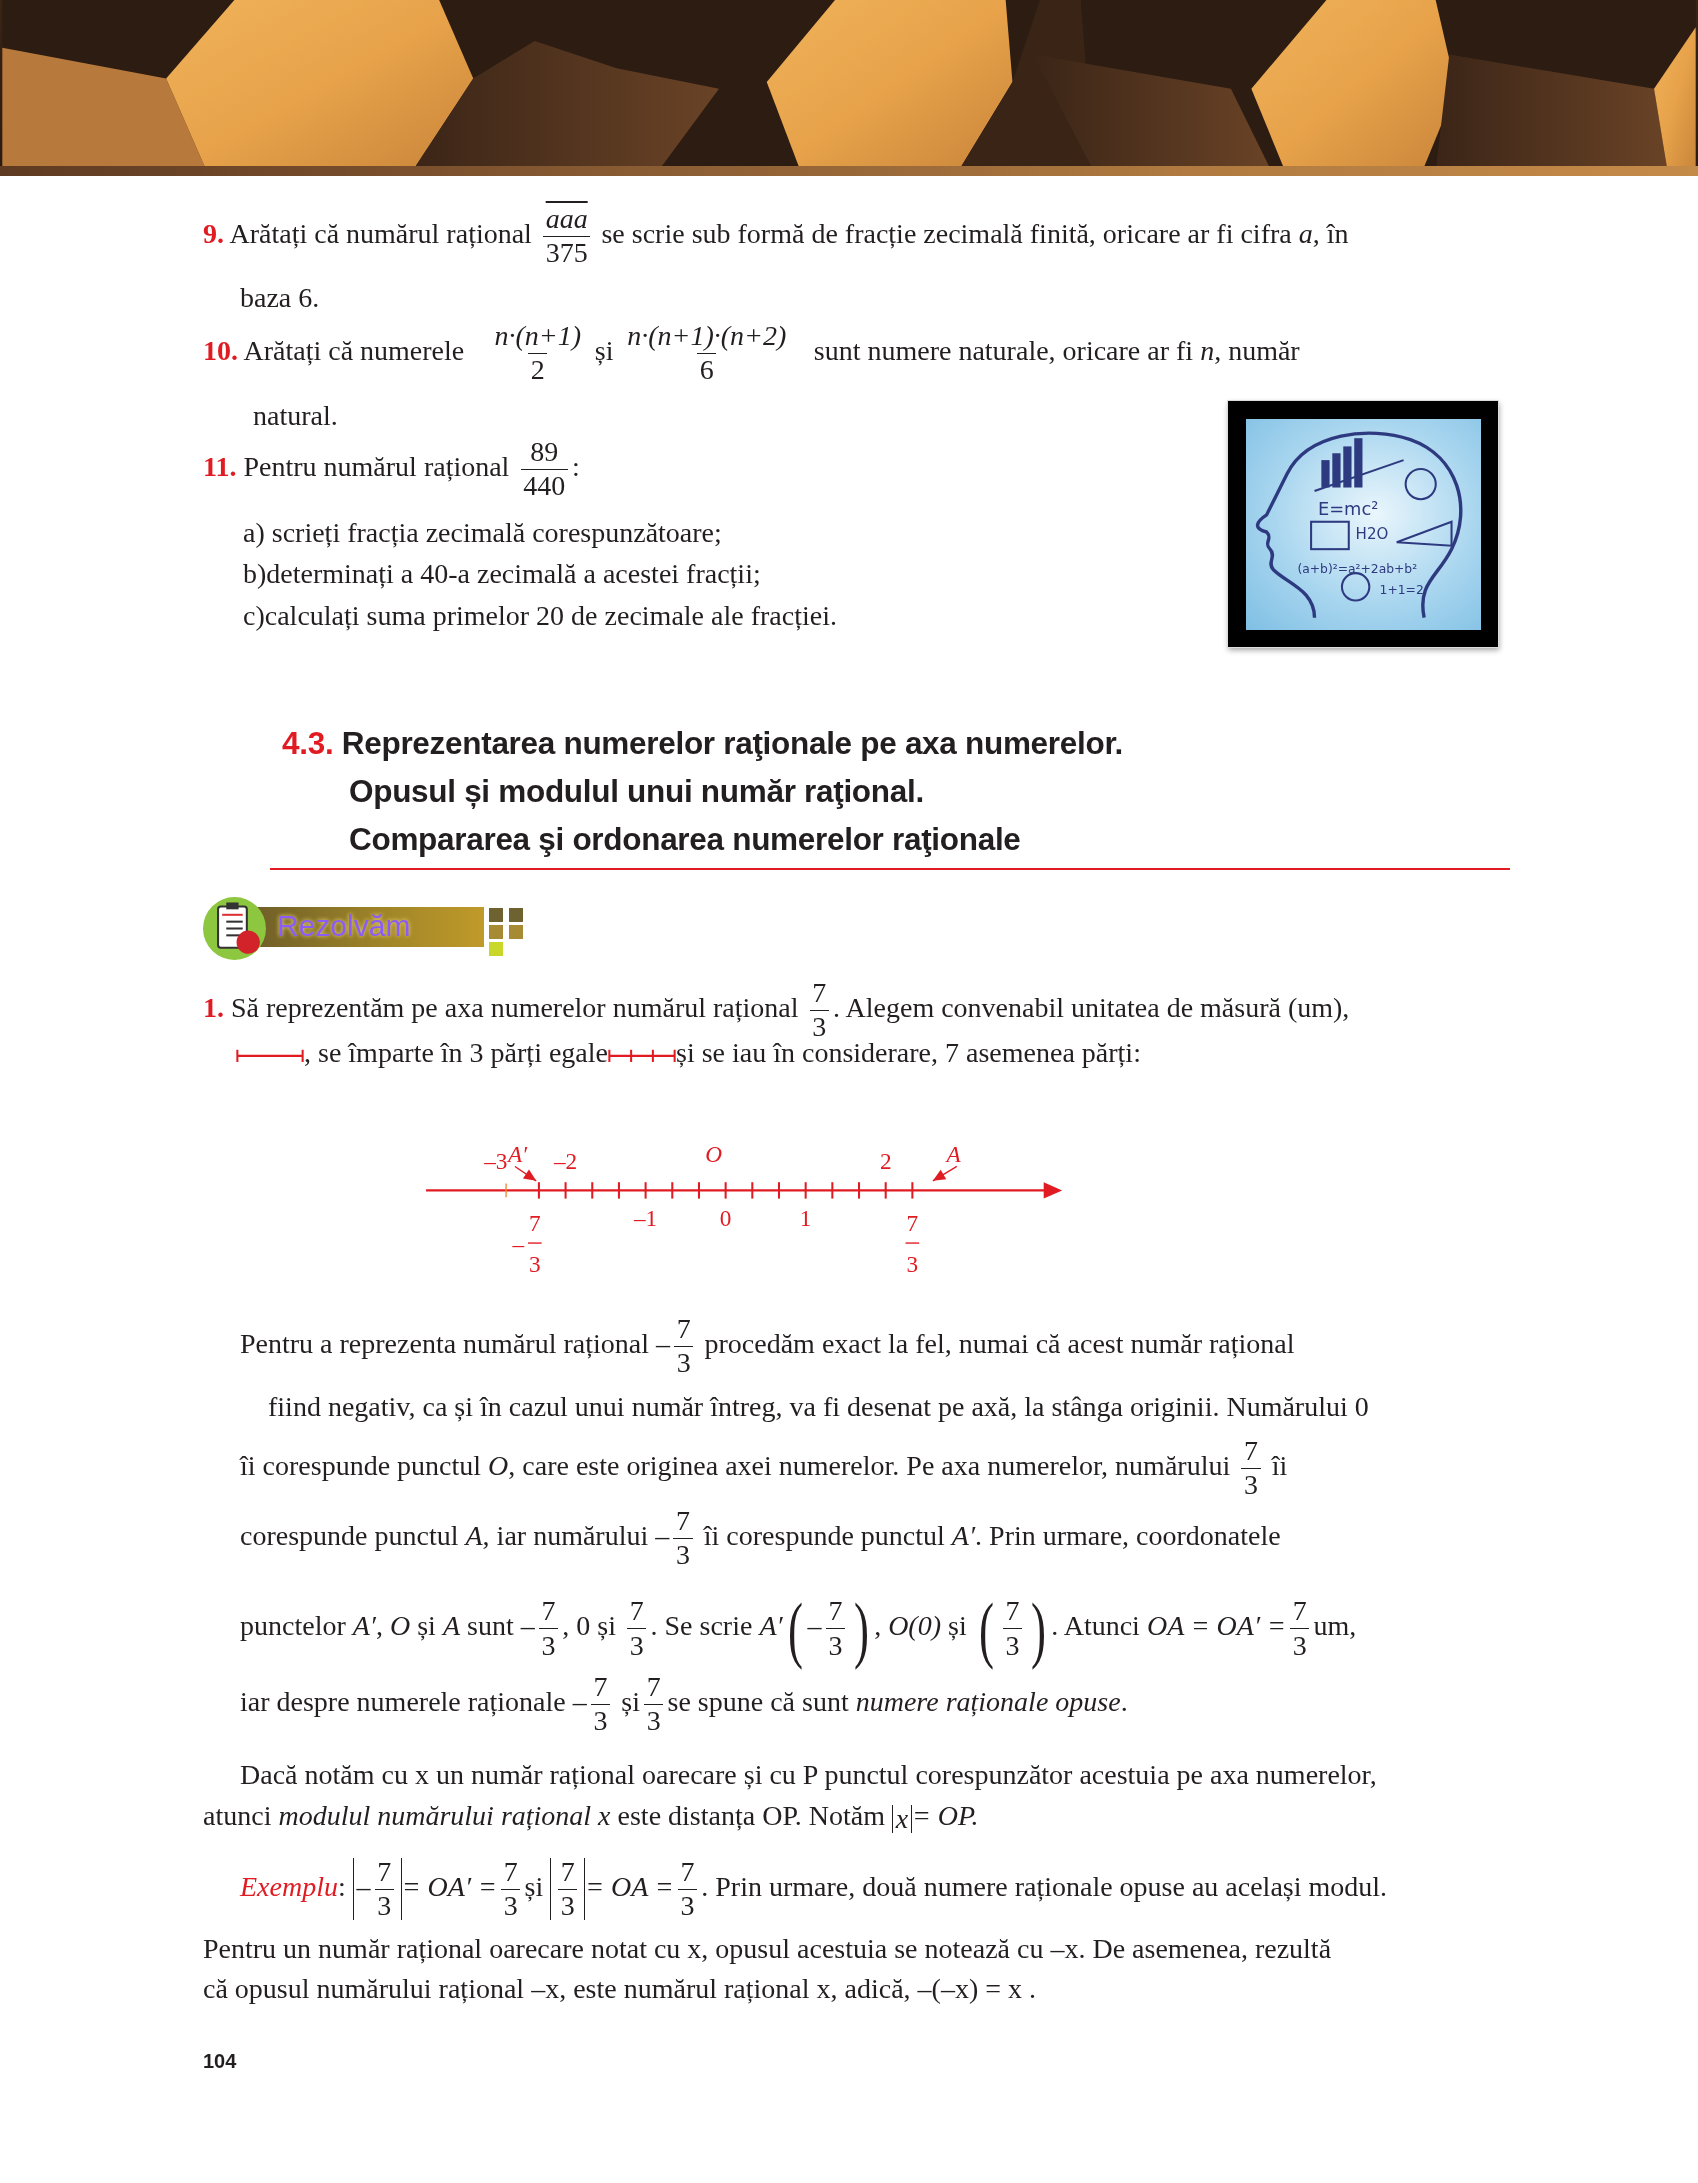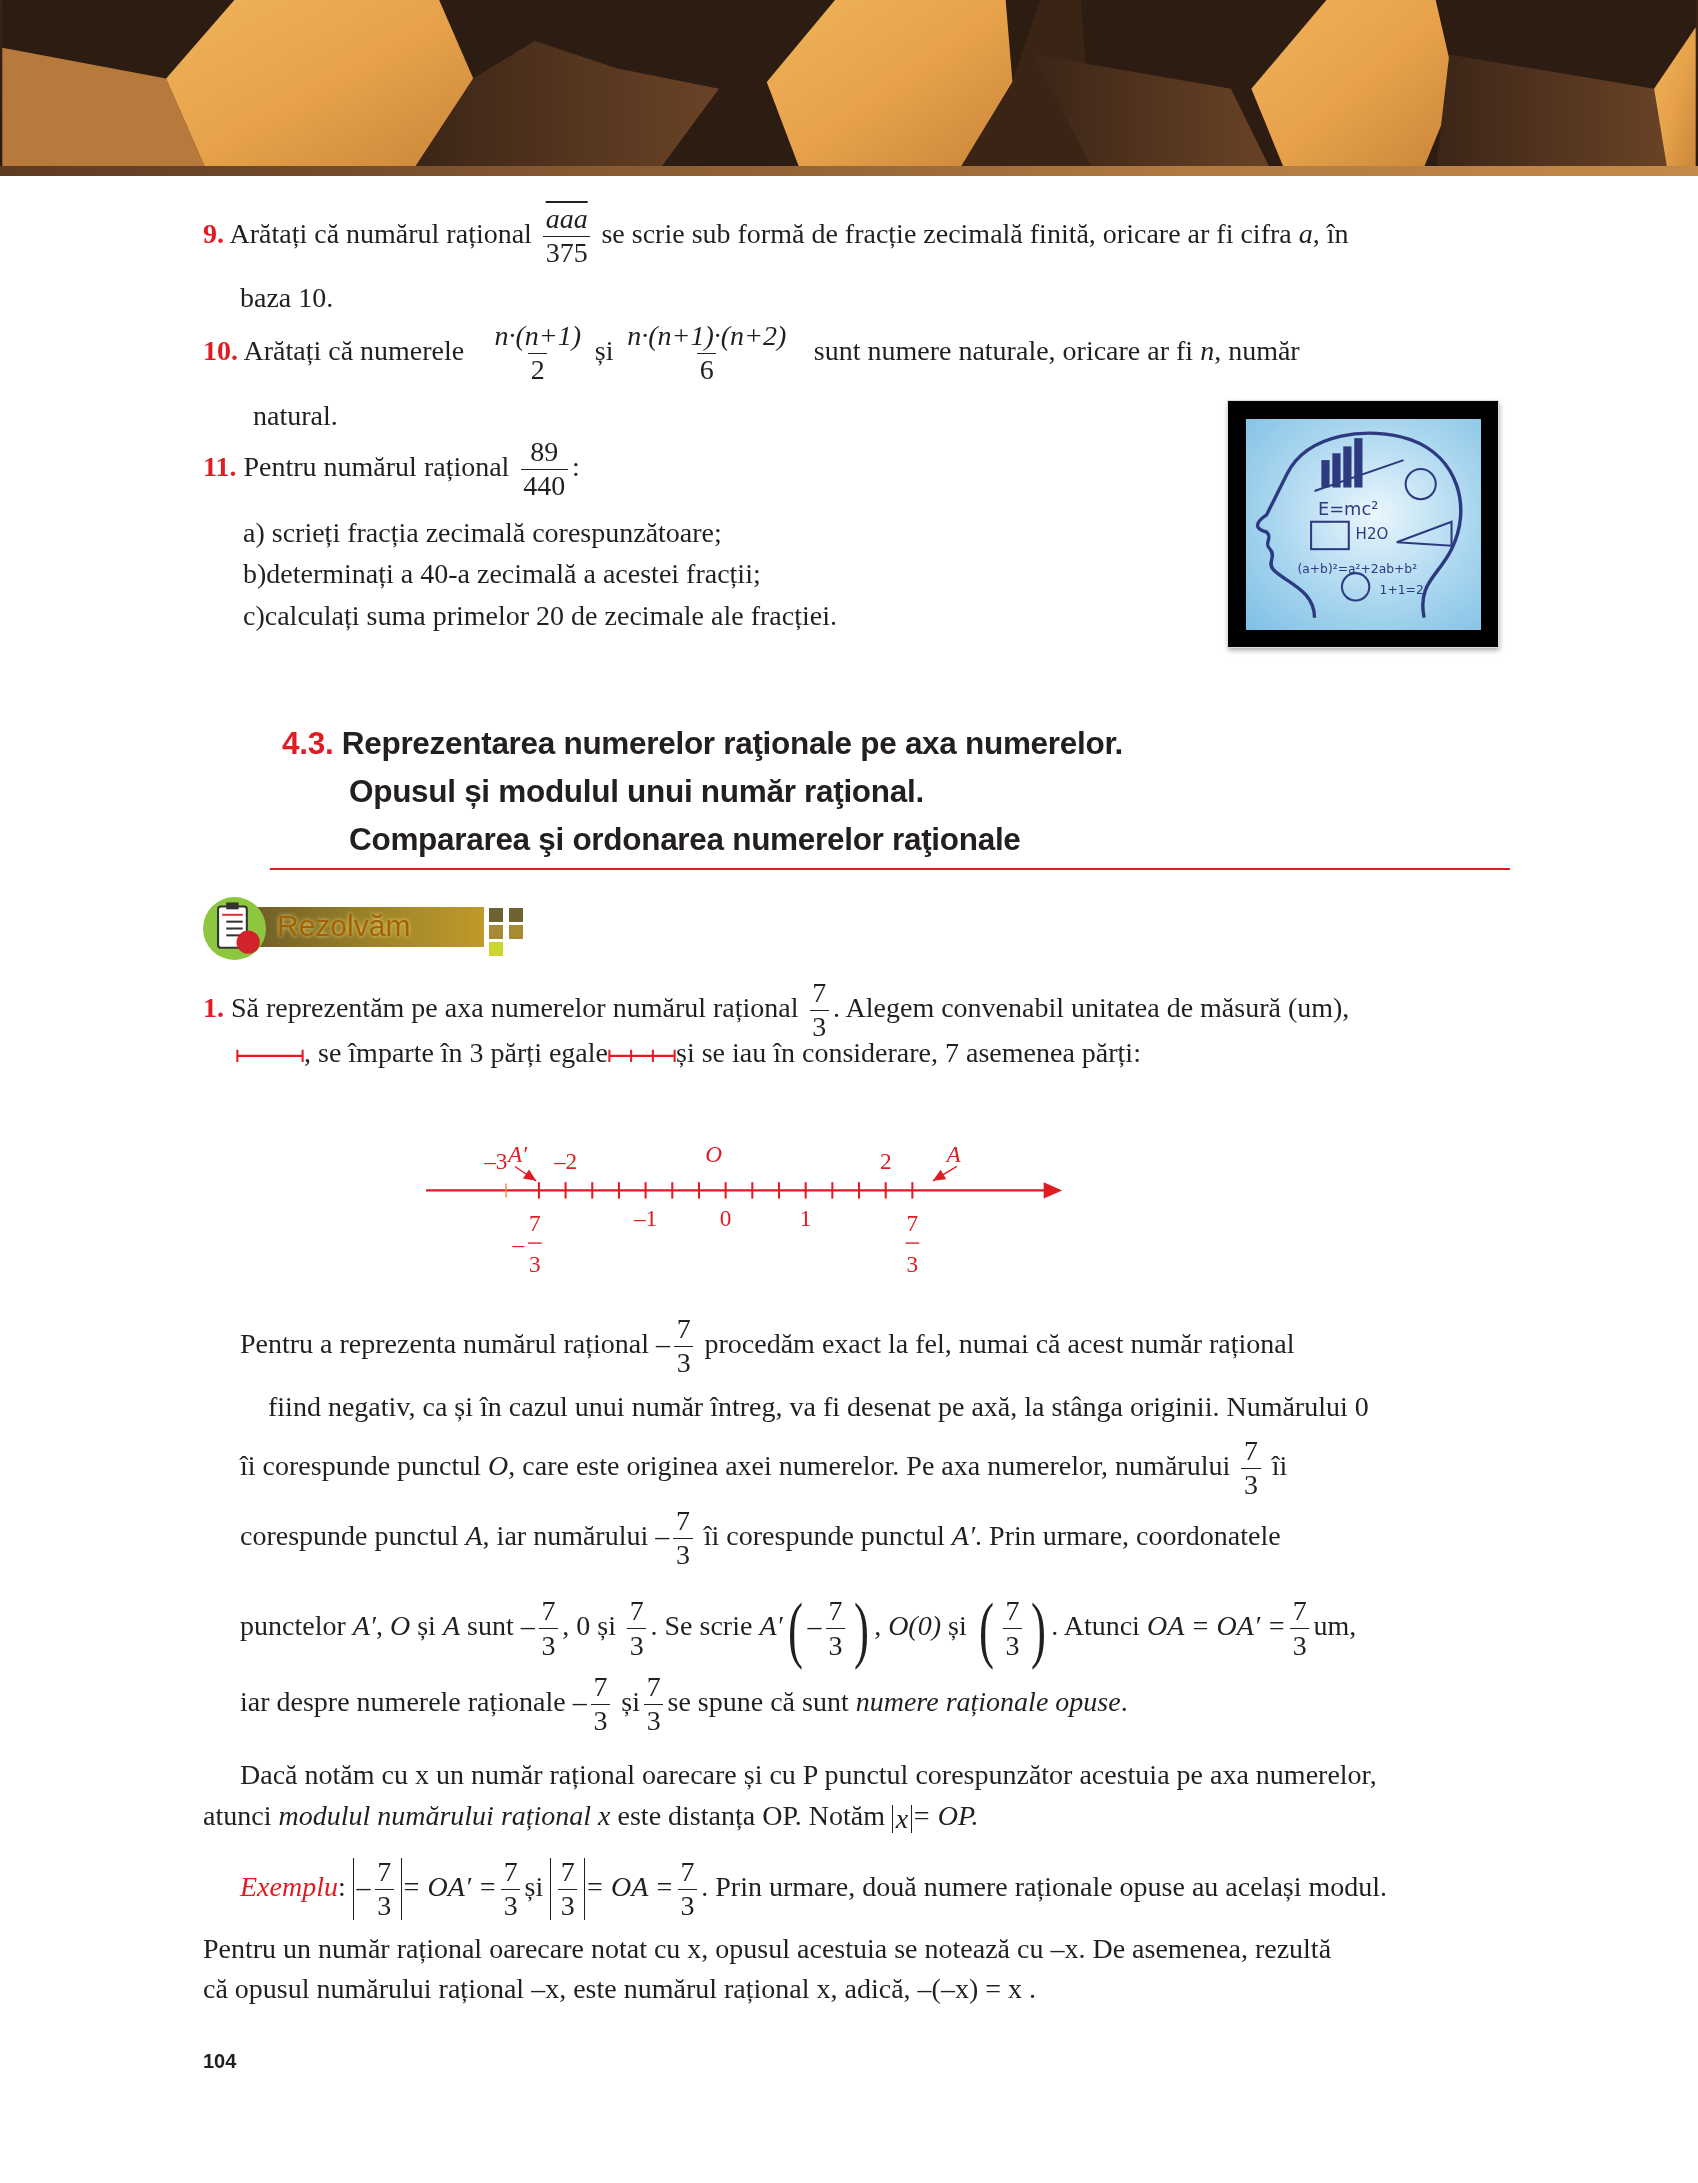--- a/index.html
+++ b/index.html
@@ -21,21 +21,21 @@
   .frac .n { padding: 0 2.7px 2.7px; text-align: center; }
   .frac .d { border-top: 1.4px solid #231f20; padding: 2.7px 2.7px 0; }
   .bar { text-decoration: overline; }
   .heading { font-family: "Liberation Sans", sans-serif; font-weight: bold; font-size: 31.5px; color: #231f20;
              letter-spacing: -0.3px; white-space: nowrap; text-align: right; }
   #heading-rule { left: 270px; top: 868px; width: 1240px; height: 2.1px; background: #e11b22; }
   #rezolvam { left: 203px; top: 893px; width: 322px; height: 68px; }
   .rez-bar { position: absolute; left: 48px; top: 13.7px; width: 233px; height: 40px;
              background: linear-gradient(90deg, #6e5e28 0%, #9e8428 55%, #c09a2a 100%); }
   .rez-label { position: absolute; left: 74px; top: 16.4px; font-family: "Liberation Sans", sans-serif;
-               font-size: 30px; color: #a16207; text-shadow: 0 0 4.1px #f5e27a; }
+               font-size: 30px; color: #8b5cf6; text-shadow: 0 0 4.1px #f5e27a; }
   .rez-circle { position: absolute; left: 0; top: 4.1px; width: 63px; height: 63px; border-radius: 50%;
                 background: #8dc63f; }
   .sq { position: absolute; width: 13.7px; height: 13.7px; }
   #brain-frame { left: 1227px; top: 400px; width: 270px; height: 246px; background: #000000;
                  box-shadow: 1.4px 2.7px 5.5px rgba(0,0,0,0.35); border: 0.7px solid #ddd; }
   #brain-img { position: absolute; left: 18px; top: 18px; width: 235px; height: 211px;
                background: radial-gradient(ellipse at 55% 45%, #eaf6fc 0%, #a9d6ef 55%, #7fbfe4 100%); }
   .page-number { font-family: "Liberation Sans", sans-serif; font-weight: bold; font-size: 20px; }
   .absbars { display: inline-block; border-left: 1.4px solid #231f20; border-right: 1.4px solid #231f20;
              padding: 0 2.7px; vertical-align: middle; }
@@ -74,21 +74,21 @@
 <div class="abs txt" style="left:203px; top:205px;">
   <span class="num">9.</span>
   <span>Arătați că numărul rațional</span>
   <span class="frac">
     <span class="n it bar">aaa</span>
     <span class="d">375</span>
   </span>
   <span>se scrie sub formă de fracție zecimală finită, oricare ar fi cifra</span>
   <span class="it">a</span><span>, în</span>
 </div>
-<div class="abs txt" style="left:240px; top:284px;">baza 10.</div>
+<div class="abs txt" style="left:240px; top:284px;">baza 6.</div>
 
 <div class="abs txt" style="left:203px; top:322px;">
   <span class="num">10.</span>
   <span>Arătați că numerele</span>
   <span class="frac it" style="margin-left:20.5px;">
     <span class="n">n·(n+1)</span>
     <span class="d" style="font-style:normal;">2</span>
   </span>
   <span>și</span>
   <span class="frac it">

